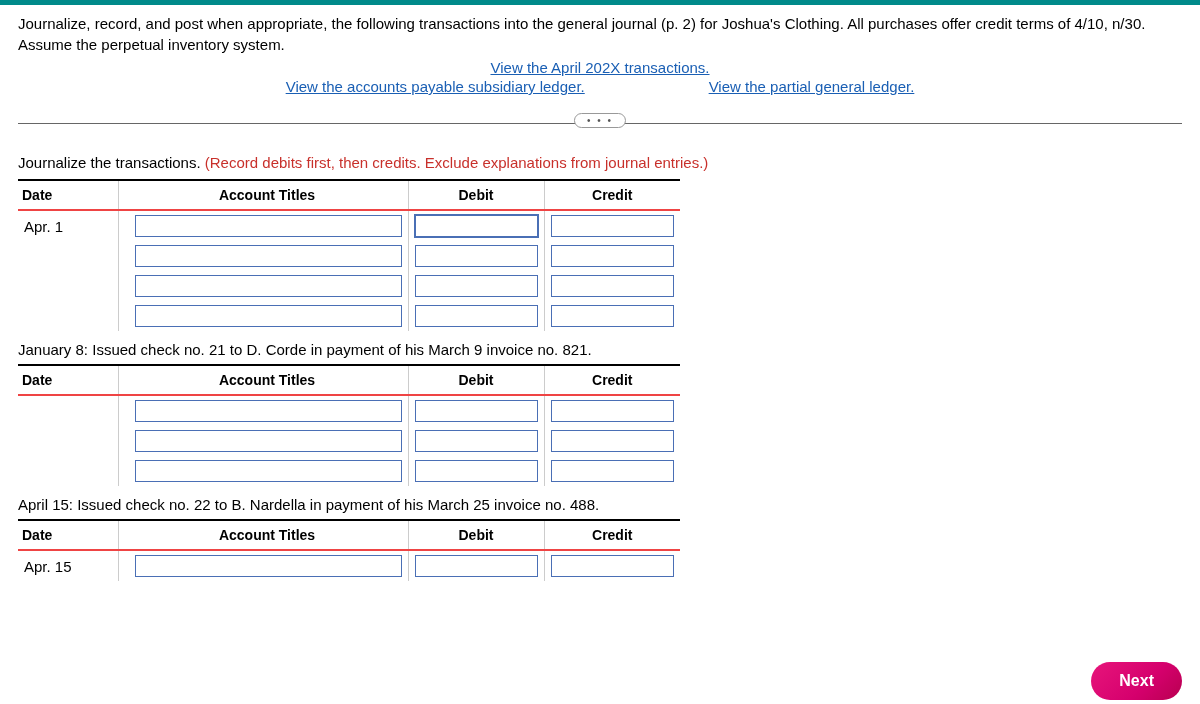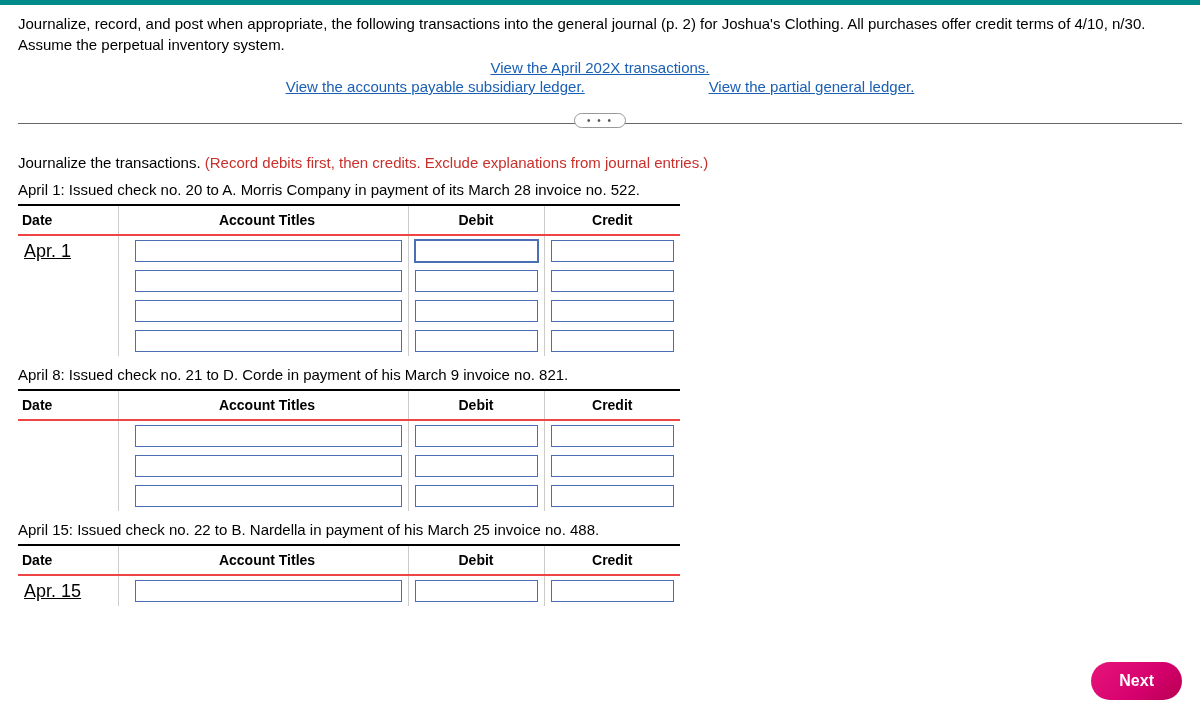--- a/index.html
+++ b/index.html
@@ -88,21 +88,21 @@
   .journal-table th:last-child, .journal-table td:last-child { border-right:none;}
   .journal-table td {
     padding: 4px 6px;
     vertical-align: middle;
     height: 30px;
   }
   .journal-table .col-date { width: 100px; text-align:left;}
   .journal-table .col-acct { width: 290px; padding-left: 16px;}
   .journal-table .col-amt  { width: 136px;}
   .journal-table th.col-date { text-align:left; padding-left:4px;}
-  .date-cell { font-size:18px; padding-left:4px;text-decoration:underline;}
+  .date-cell { font-size:15px; padding-left:4px;}
   .cell-input {
     width: 100%;
     height: 22px;
     border: 1px solid #4a6fb5;
     background: #fff;
     padding: 2px 4px;
     font-size: 13px;
   }
   .cell-input.active {
     outline: 1px solid #4a6fb5;
@@ -138,21 +138,20 @@
 
   <div class="divider-wrap">
     <div class="ellipsis">• • •</div>
   </div>
 
   <div class="section-head">
     <span>Journalize the transactions. </span><span class="hint">(Record debits first, then credits. Exclude explanations from journal entries.)</span>
   </div>
 
   <div id="entries-container">
-      <div class="entry-desc">April 1: Issued check no. 20 to A. Morris Company in payment of its March 28 invoice no. 522.</div>
       <table class="journal-table">
         <thead>
           <tr>
             <th class="col-date">Date</th>
             <th class="col-acct">Account Titles</th>
             <th class="col-amt">Debit</th>
             <th class="col-amt">Credit</th>
           </tr>
         </thead>
         <tbody>
@@ -175,21 +174,21 @@
             <td class="col-amt"><input class="cell-input" type="text" style=""></td>
           </tr>
           <tr>
             <td class="col-date date-cell"></td>
             <td class="col-acct"><input class="cell-input" type="text" style=""></td>
             <td class="col-amt"><input class="cell-input" type="text" style=""></td>
             <td class="col-amt"><input class="cell-input" type="text" style=""></td>
           </tr>
         </tbody>
       </table>
-      <div class="entry-desc">April 8: Issued check no. 21 to D. Corde in payment of his March 9 invoice no. 821.</div>
+      <div class="entry-desc">January 8: Issued check no. 21 to D. Corde in payment of his March 9 invoice no. 821.</div>
       <table class="journal-table">
         <thead>
           <tr>
             <th class="col-date">Date</th>
             <th class="col-acct">Account Titles</th>
             <th class="col-amt">Debit</th>
             <th class="col-amt">Credit</th>
           </tr>
         </thead>
         <tbody>

